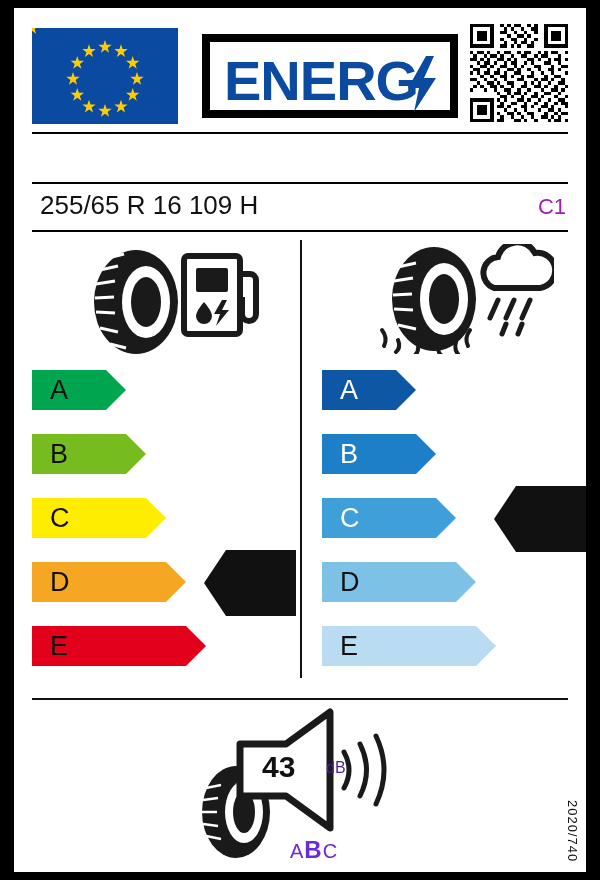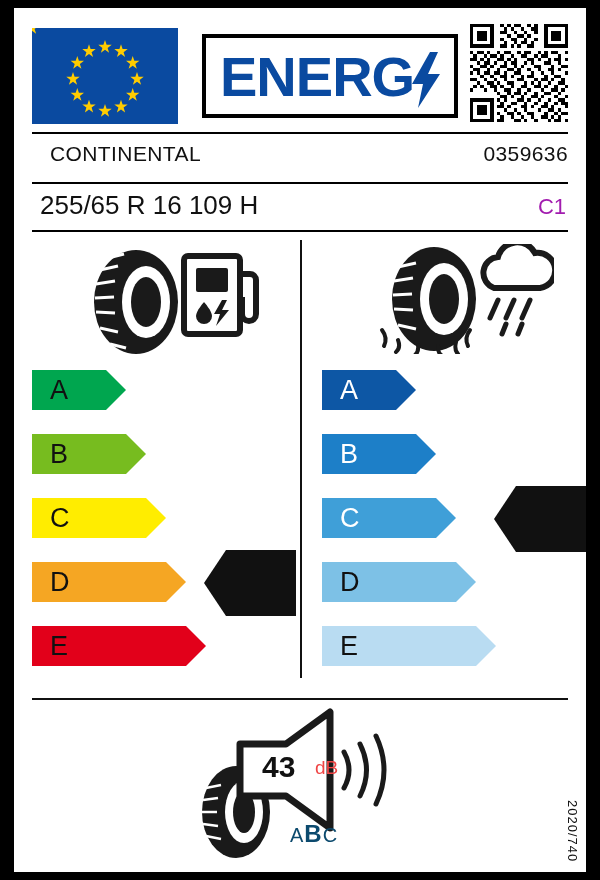--- a/index.html
+++ b/index.html
@@ -42,21 +42,21 @@
   .stars {
     position: absolute;
     left: 0; top: 0; width: 100%; height: 100%;
   }
   .energ-box {
     position: absolute;
     left: 170px;
     top: 10px;
     right: 110px;
     height: 84px;
-    border: 4px solid #000000;
+    border: 8px solid #000000;
     box-sizing: border-box;
   }
   .energ-text {
     position: absolute;
     left: 14px;
     top: 8px;
     font-size: 56px;
     font-weight: bold;
     color: #0a4aa0;
     letter-spacing: -1px;
@@ -197,32 +197,32 @@
     position: absolute;
     left: 68px;
     top: 44px;
     font-size: 30px;
     font-weight: bold;
     color: #111;
     line-height: 30px;
   }
   .db-unit {
     position: absolute;
-    left: 121px;
+    left: 132px;
     top: 50px;
-    font-size: 19px;
-    color: #ef4444;
+    font-size: 16px;
+    color: #4c1d95;
     line-height: 20px;
   }
   .noise-classes {
     position: absolute;
     left: 96px;
-    top: 112px;
+    top: 128px;
     font-size: 20px;
-    color: #0c4a6e;
+    color: #6d28d9;
     letter-spacing: 1px;
   }
   .noise-classes b { font-size: 24px; }
 
   .sidecode {
     position: absolute;
     right: 6px;
     bottom: 10px;
     font-size: 13px;
     color: #111;
@@ -488,24 +488,20 @@
           <rect x="25" y="28" width="2" height="1"></rect>
           <rect x="28" y="28" width="1" height="1"></rect>
       </g>
     </svg>
   </div>
 
   <div class="rule" style="left:18px; top:124px; width:536px;"></div>
   <div class="rule" style="left:18px; top:174px; width:536px;"></div>
   <div class="rule" style="left:18px; top:222px; width:536px;"></div>
 
-  <div class="brand-row">
-    <div class="brand-name">CONTINENTAL</div>
-    <div class="brand-code">0359636</div>
-  </div>
 
   <div class="size-row">
     <div class="size-text">255/65 R 16 109 H</div>
     <div class="class-text">C1</div>
   </div>
 
   <div class="panel-divider"></div>
 
   <svg class="pictogram" style="left:70px; top:236px;" width="180" height="110" viewBox="0 0 180 110" xmlns="http://www.w3.org/2000/svg">
 

